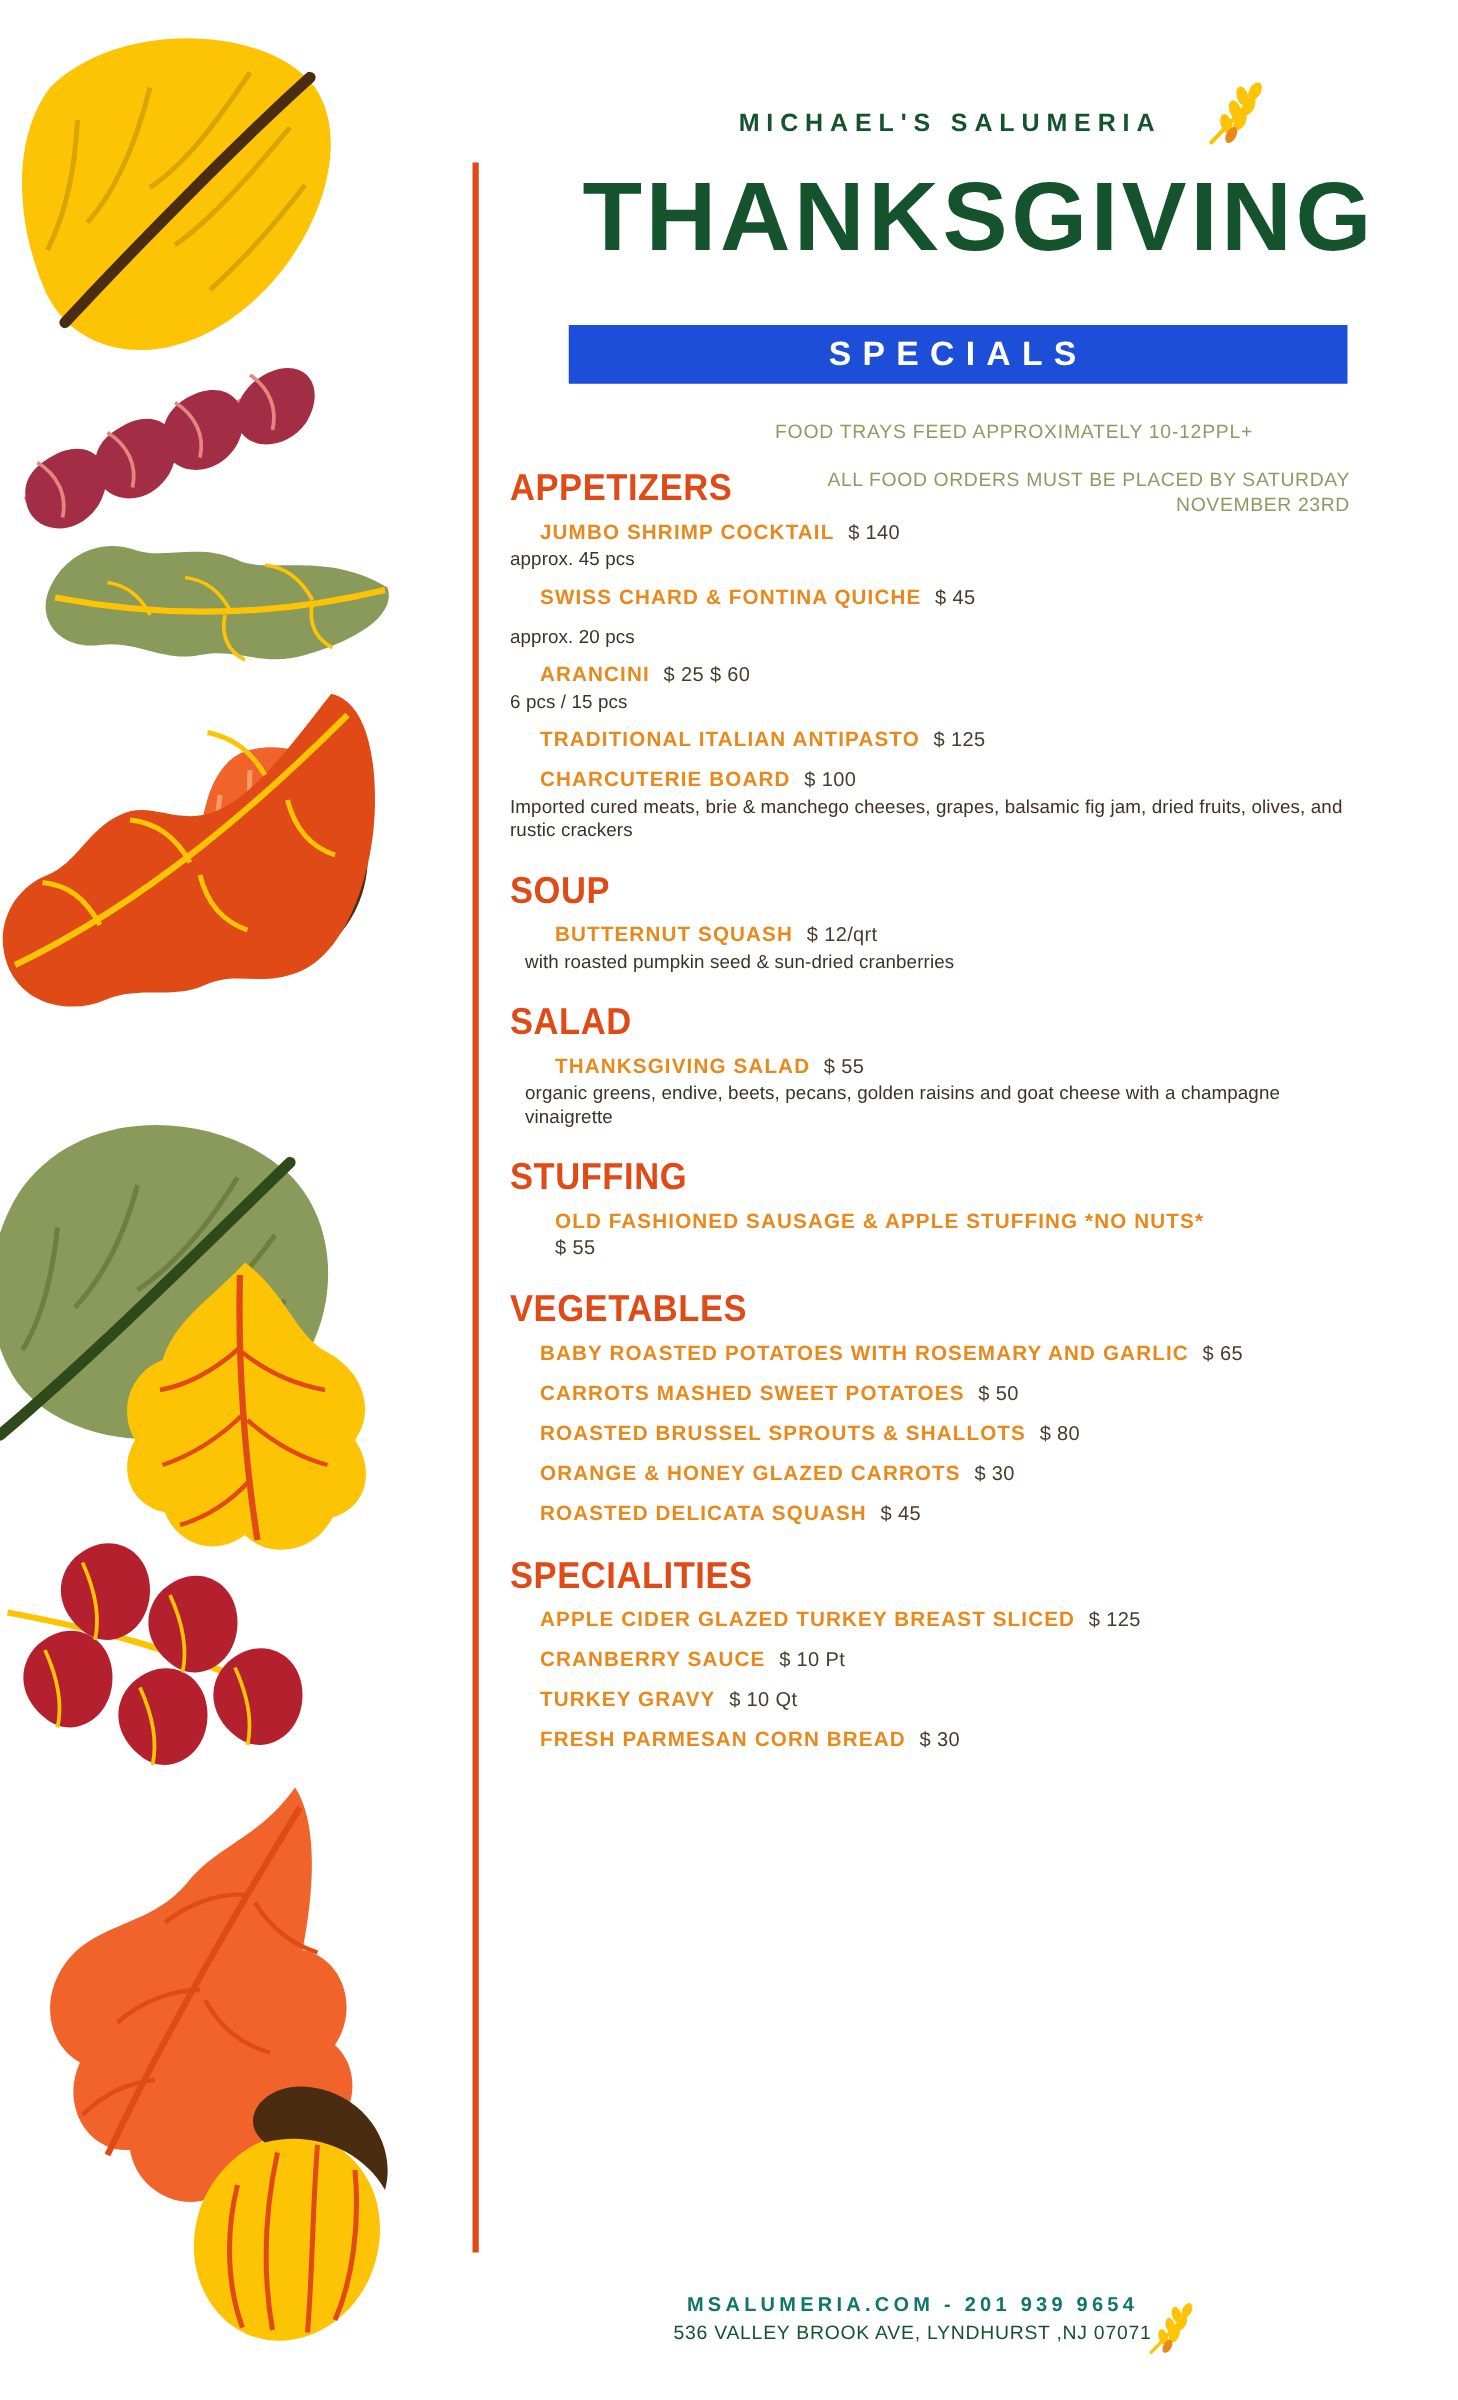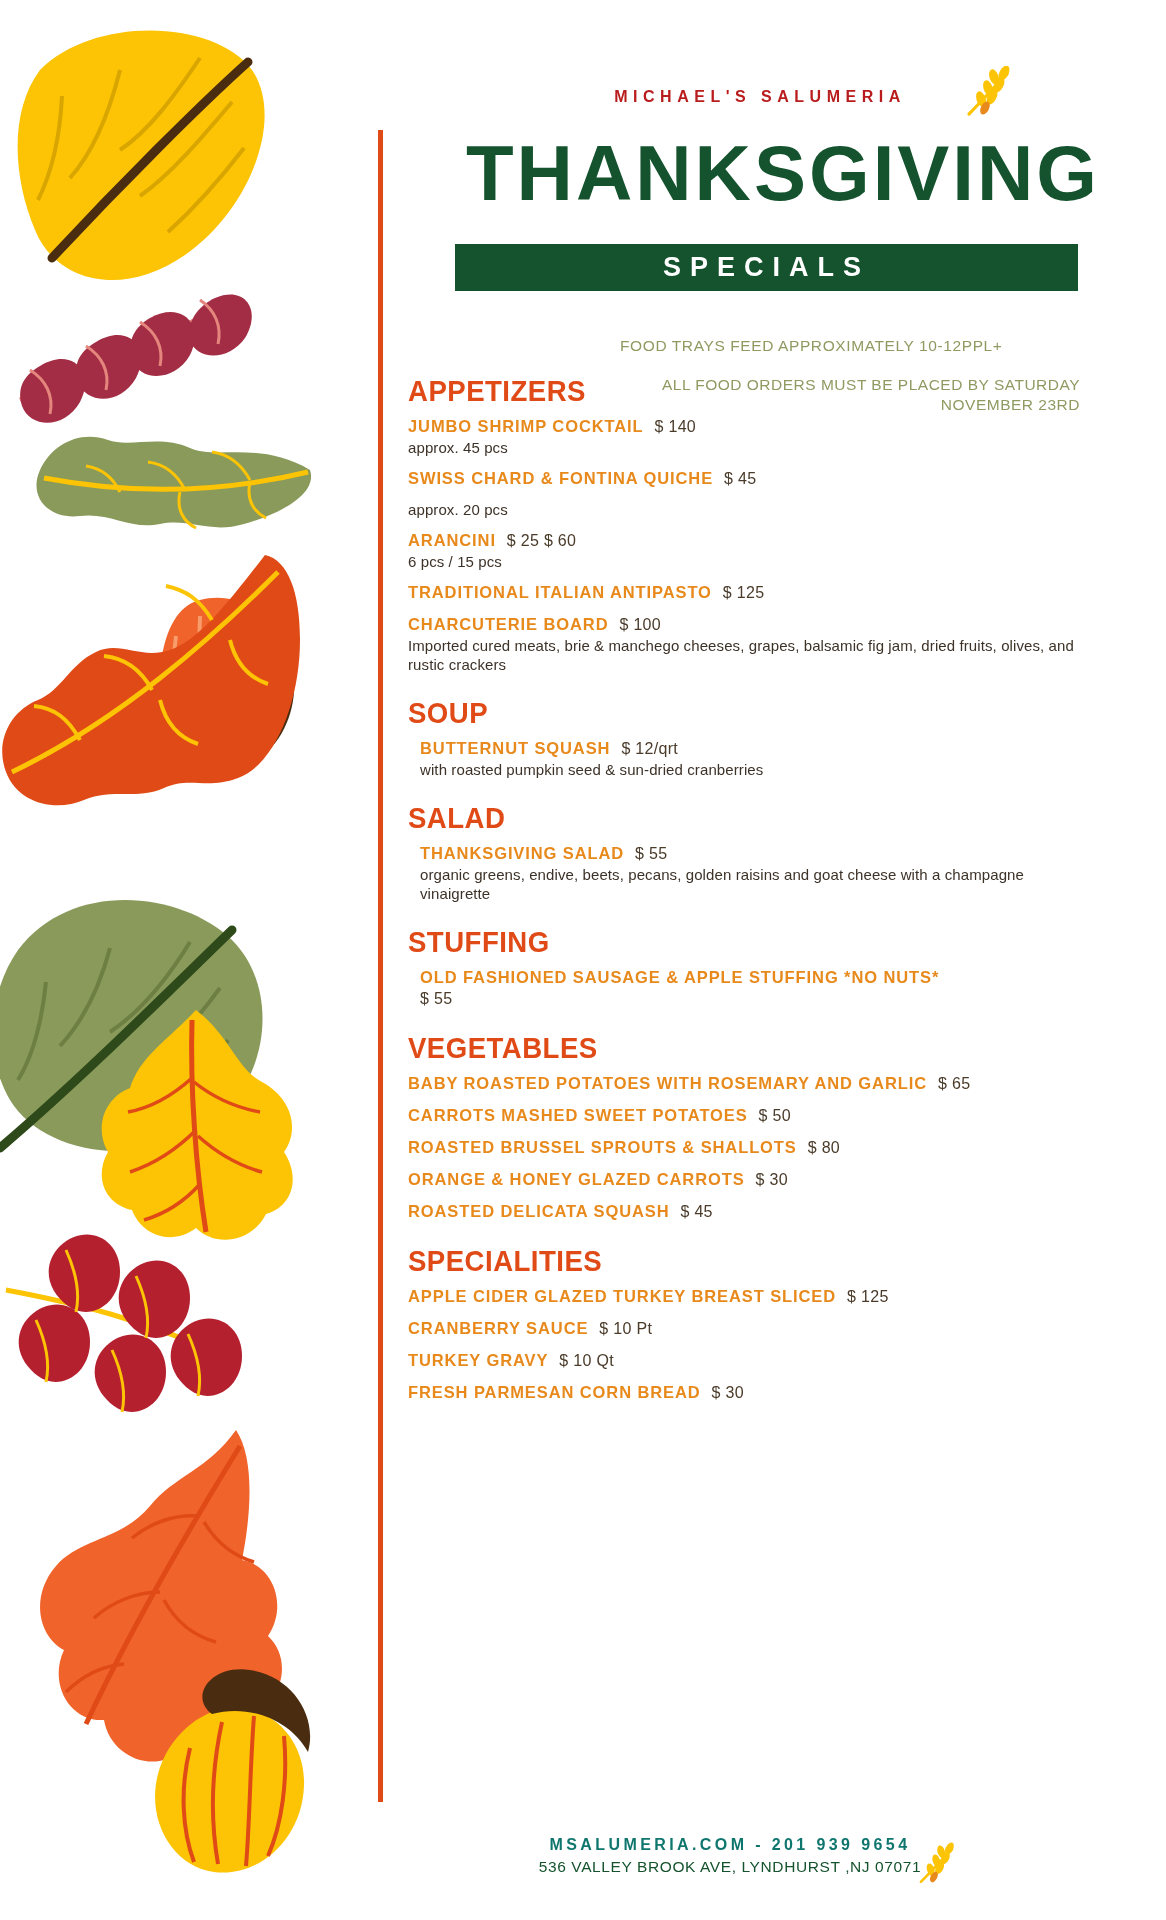--- a/index.html
+++ b/index.html
@@ -38,23 +38,23 @@
     background: #e04a16;
   }
 
   
   .brand {
     position: absolute;
     left: 430px;
     top: 88px;
     width: 660px;
     text-align: center;
-    font-size: 16px;
+    font-size: 20px;
     letter-spacing: 5.5px;
-    color: #b91c1c;
+    color: #14532d;
     font-weight: bold;
   }
   .wheat-top {
     position: absolute;
     left: 963px;
     top: 66px;
     width: 54px;
     height: 52px;
   }
   .title {
@@ -66,24 +66,24 @@
     font-size: 78px;
     line-height: 82px;
     font-weight: bold;
     letter-spacing: 3px;
     color: #14532d;
     font-family: "Liberation Sans", sans-serif;
   }
   .specials-bar {
     position: absolute;
     left: 455px;
-    top: 244px;
+    top: 260px;
     width: 623px;
     height: 47px;
-    background: #14532d;
+    background: #1d4ed8;
   }
   .specials-bar span {
     display: block;
     text-align: center;
     line-height: 47px;
     font-size: 27px;
     letter-spacing: 9px;
     color: #ffffff;
     font-weight: bold;
   }
@@ -129,20 +129,21 @@
   }
   .section-head.first { margin-top: 0; }
 
   .item { margin-bottom: 11px; padding-left: 0; }
   .item-line {
     font-size: 16.5px;
     font-weight: bold;
     color: #e8891c;
     letter-spacing: 0.9px;
     line-height: 21px;
+    margin-left: 24px;
   }
   .item-name { white-space: normal; }
   .item-price {
     color: #4a3b2a;
     font-weight: normal;
     letter-spacing: 0.3px;
     font-size: 16px;
   }
   .item-desc {
     font-size: 15px;

